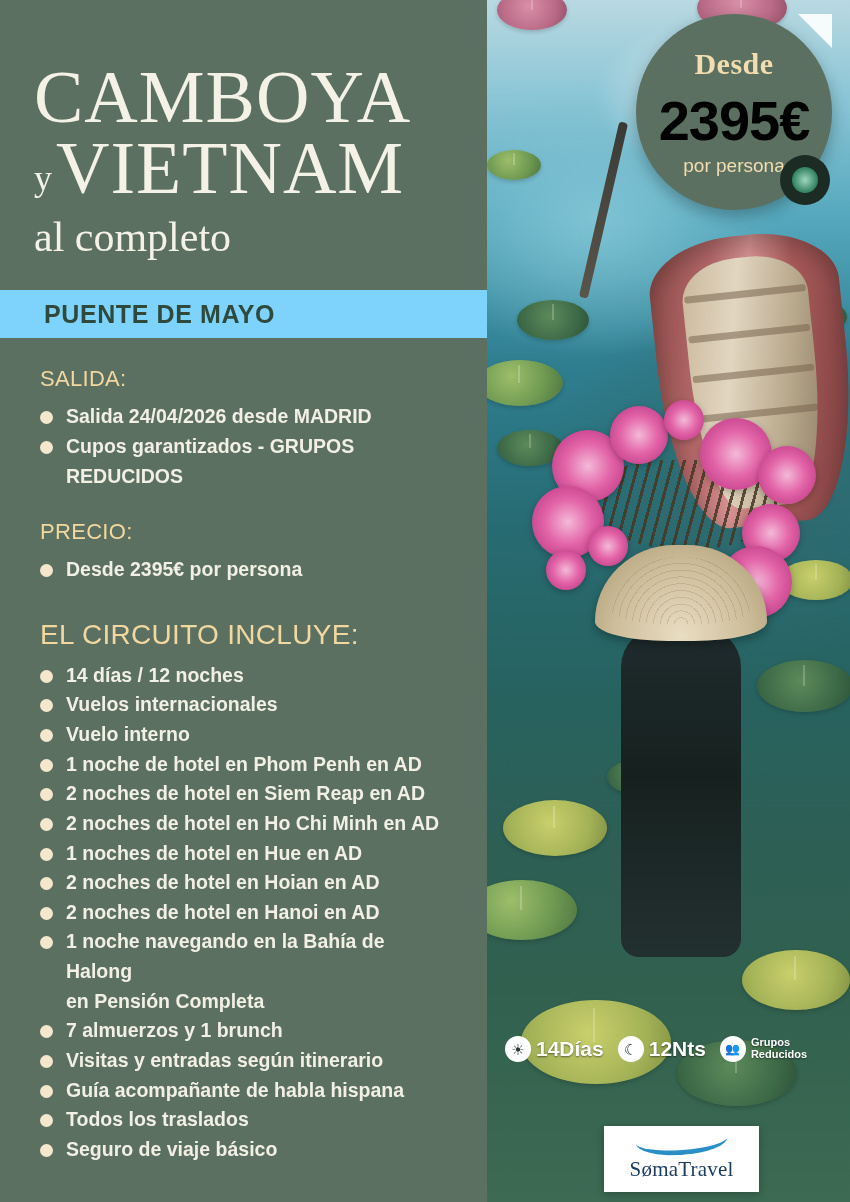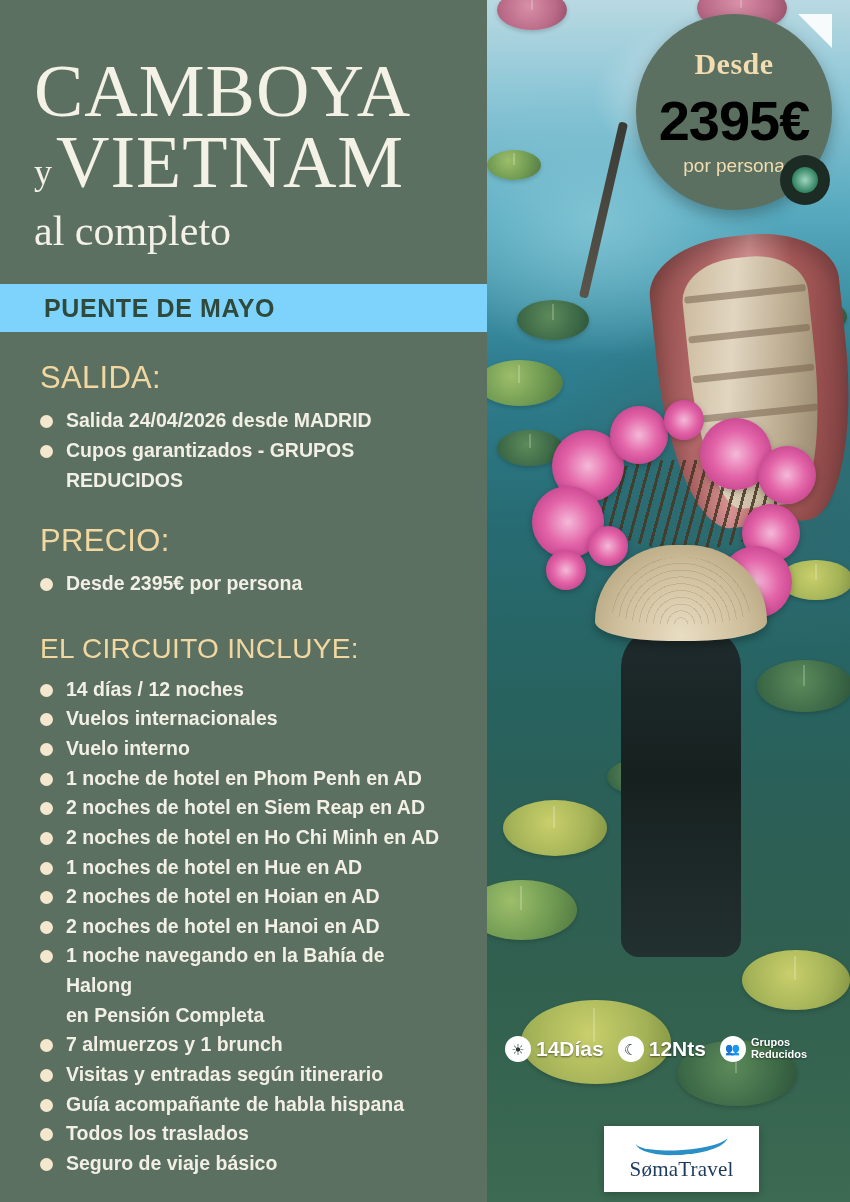--- a/index.html
+++ b/index.html
@@ -152,21 +152,21 @@
     background: #1d2b25;
     display:flex; align-items:center; justify-content:center;
   }
   .badge-dot span {
     width: 26px; height: 26px; border-radius: 50%;
     background: radial-gradient(circle at 50% 50%, #9fd6c0 0%, #2f7f5e 70%);
     display:block;
   }
 
   
-  .left { position: absolute; left: 0; top: 0; width: 487px; height: 1111px; padding: 10px 34px; }
+  .left { position: absolute; left: 0; top: 0; width: 487px; height: 1111px; padding: 16px 34px; }
 
   .title-block { padding-top: 46px; }
   .t1 {
     font-family: "Liberation Serif", serif;
     color: #f4f1e6; font-size: 74px; line-height: .96; letter-spacing: 1px;
   }
   .t2row { display: flex; align-items: flex-end; gap: 4px; }
   .t-y { font-family: "Liberation Serif", serif; color:#f4f1e6; font-size: 36px; line-height: 1; padding-bottom: 8px; }
   .t2 { font-family: "Liberation Serif", serif; color: #f4f1e6; font-size: 74px; line-height: .96; letter-spacing: 1px; }
   .t3 { font-family: "Liberation Serif", serif; color: #f4f1e6; font-size: 42px; line-height: 1.1; margin-top: 10px; }
@@ -174,21 +174,21 @@
   .ribbon {
     margin: 30px -34px 0 -34px;
     background: #7dd3fc;
     height: 48px;
     display: flex; align-items: center;
     padding-left: 44px;
   }
   .ribbon-text { color: #2f4a3c; font-size: 25px; font-weight: 700; letter-spacing: .6px; }
 
   .sec-title {
-    color: #f2d8a0; font-size: 31px; margin: 28px 0 10px 6px; letter-spacing: .3px;
+    color: #f2d8a0; font-size: 22px; margin: 28px 0 10px 6px; letter-spacing: .3px;
   }
   .sec-title.big { font-size: 28px; margin-top: 34px; }
 
   ul.bullets { list-style: none; margin-left: 6px; font-weight: bold; }
   ul.bullets li {
     position: relative;
     color: #f2efe5; font-size: 19.5px; line-height: 1.52;
     padding-left: 26px;
   }
   ul.bullets li::before {

